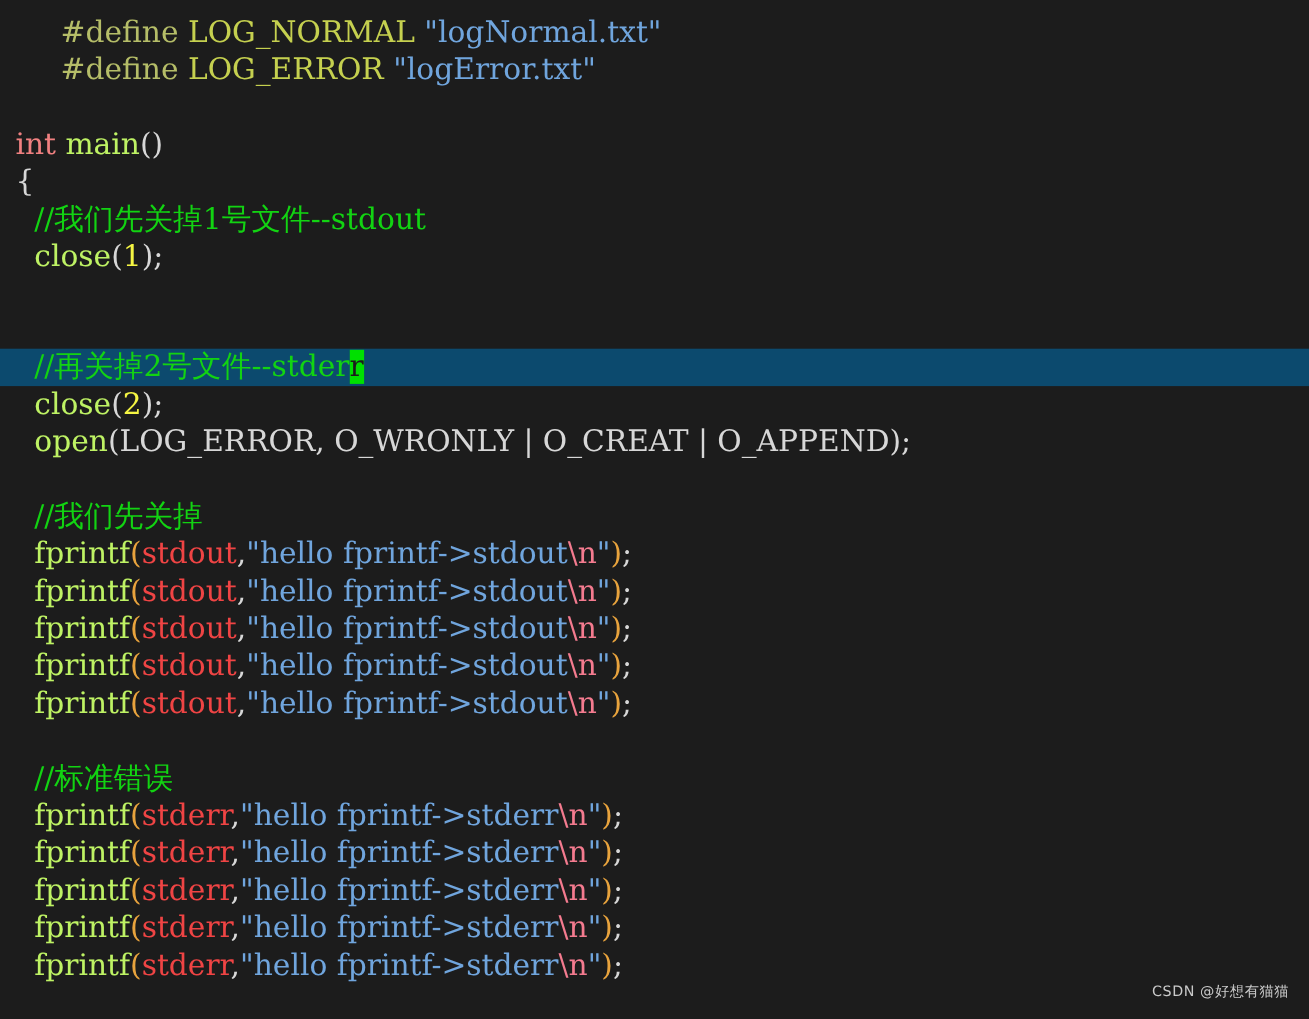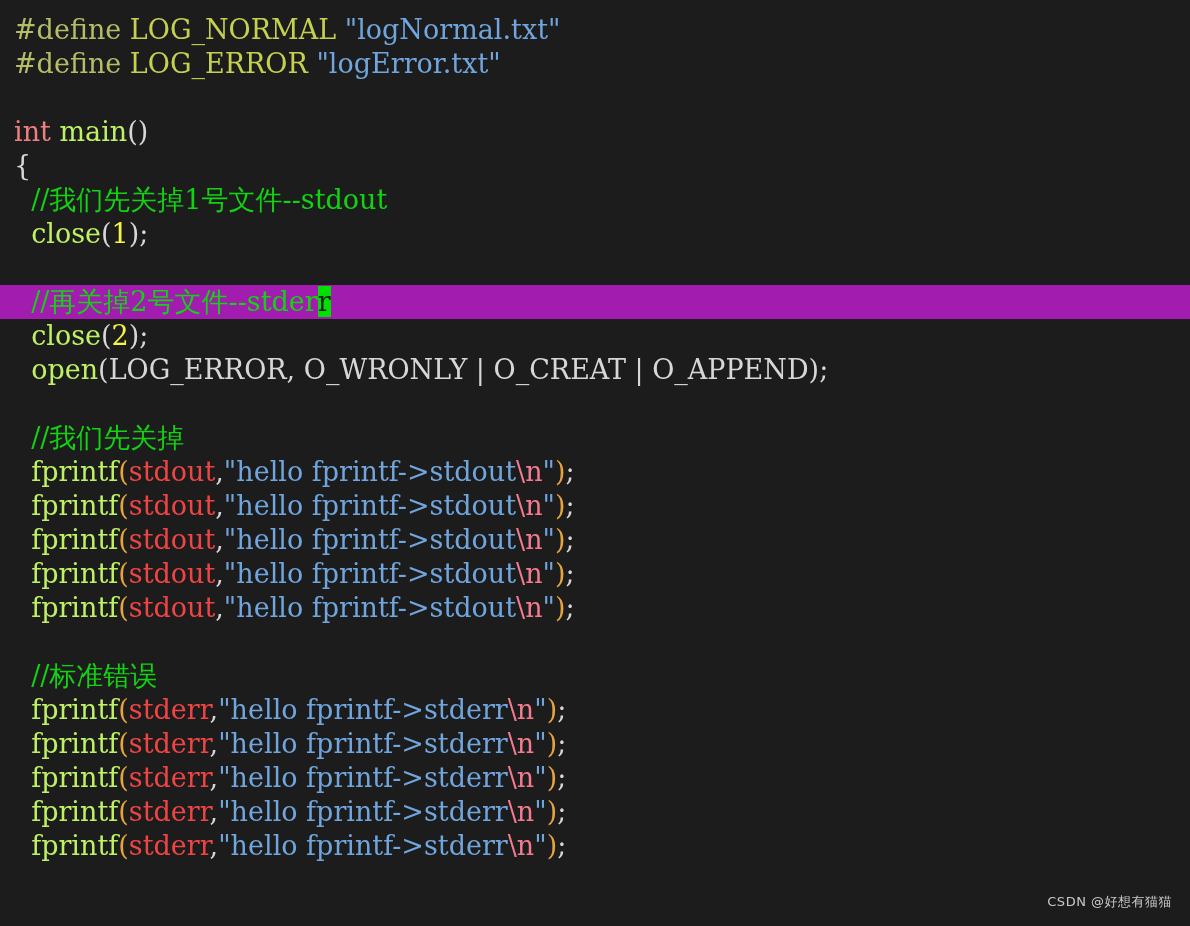--- a/index.html
+++ b/index.html
@@ -25,24 +25,25 @@
   }
   .line {
     position: relative;
     height: 34px;
     white-space: pre;
     padding-left: 14px;
     box-sizing: border-box;
     letter-spacing: 0px;
   }
   .line.current {
-    background: #a21caf;
+    background: #0c4a6e;
+    margin-top: 32px;
   }
   
-  .t-pre      { color: #b5bd68; }   
+  .t-pre      { color: #b5bd68; margin-left: 41px; }   
   .t-macro    { color: #c5d04f; }   
   .t-string   { color: #70a5dd; }   
   .t-kw       { color: #f08080; margin-top: 10px; }   
   .t-fn       { color: #bef264; }   
   .t-plain    { color: #d7d7d7; }   
   .t-num      { color: #f5f543; }   
   .t-comment  { color: #12d312; }   
   .t-var      { color: #ef4444; }   
   .t-paren    { color: #e8a33d; }   
   .t-esc      { color: #f47b8f; }   

